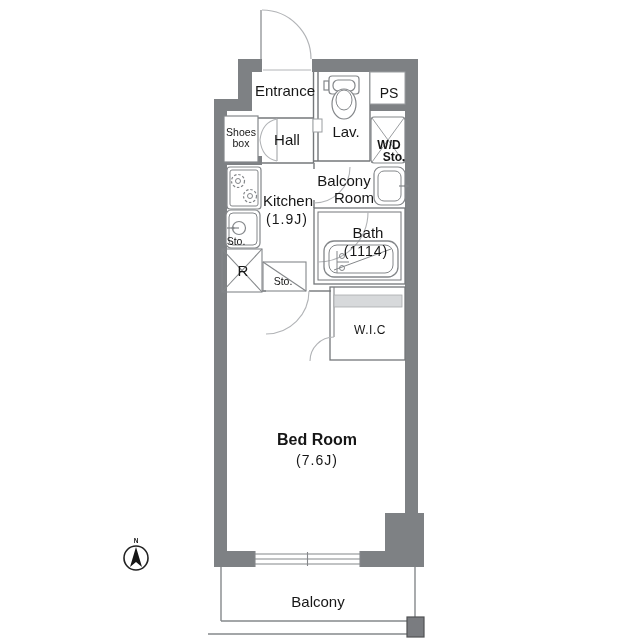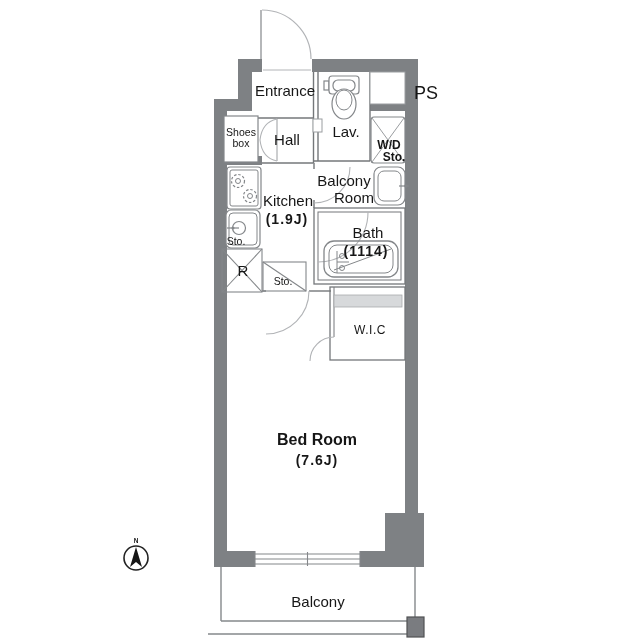--- a/index.html
+++ b/index.html
@@ -3,22 +3,22 @@
 <meta charset="utf-8">
 <style>
   html,body{margin:0;padding:0;background:#ffffff;}
   .stage{position:relative;width:640px;height:640px;background:#ffffff;overflow:hidden;
          font-family:"Liberation Sans",sans-serif;text-align:right;}
   .stage svg{position:absolute;left:0;top:0;}
   .lbl{position:absolute;transform:translate(-50%,-50%);white-space:nowrap;
        color:#161616;line-height:1;}
   .s15{font-size:15px;}
   .s16{font-size:16px;font-weight:bold;}
-  .s14{font-size:14px;letter-spacing:1px;font-weight:bold;}
-  .s13{font-size:18px;margin-left:37px;}
+  .s14{font-size:14px;letter-spacing:1px;}
+  .s13{font-size:14px;}
   .s12{font-size:12px;font-weight:bold;}
   .s10{font-size:10.5px;}
   .s6{font-size:6.5px;font-weight:bold;}
   .wic{font-size:12px;letter-spacing:0.5px;}
 </style>
 </head>
 <body>
 
 <div class="stage">
 

